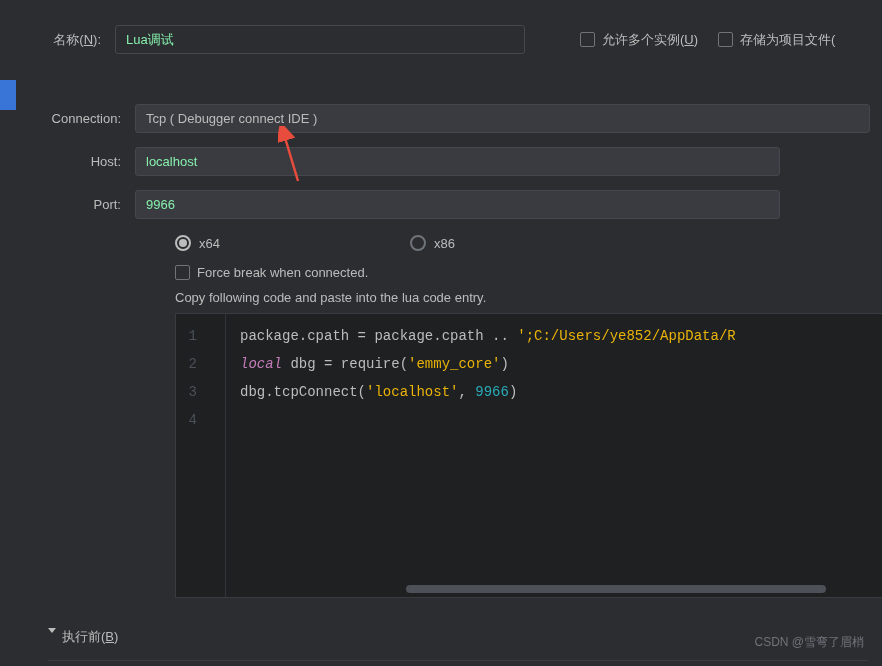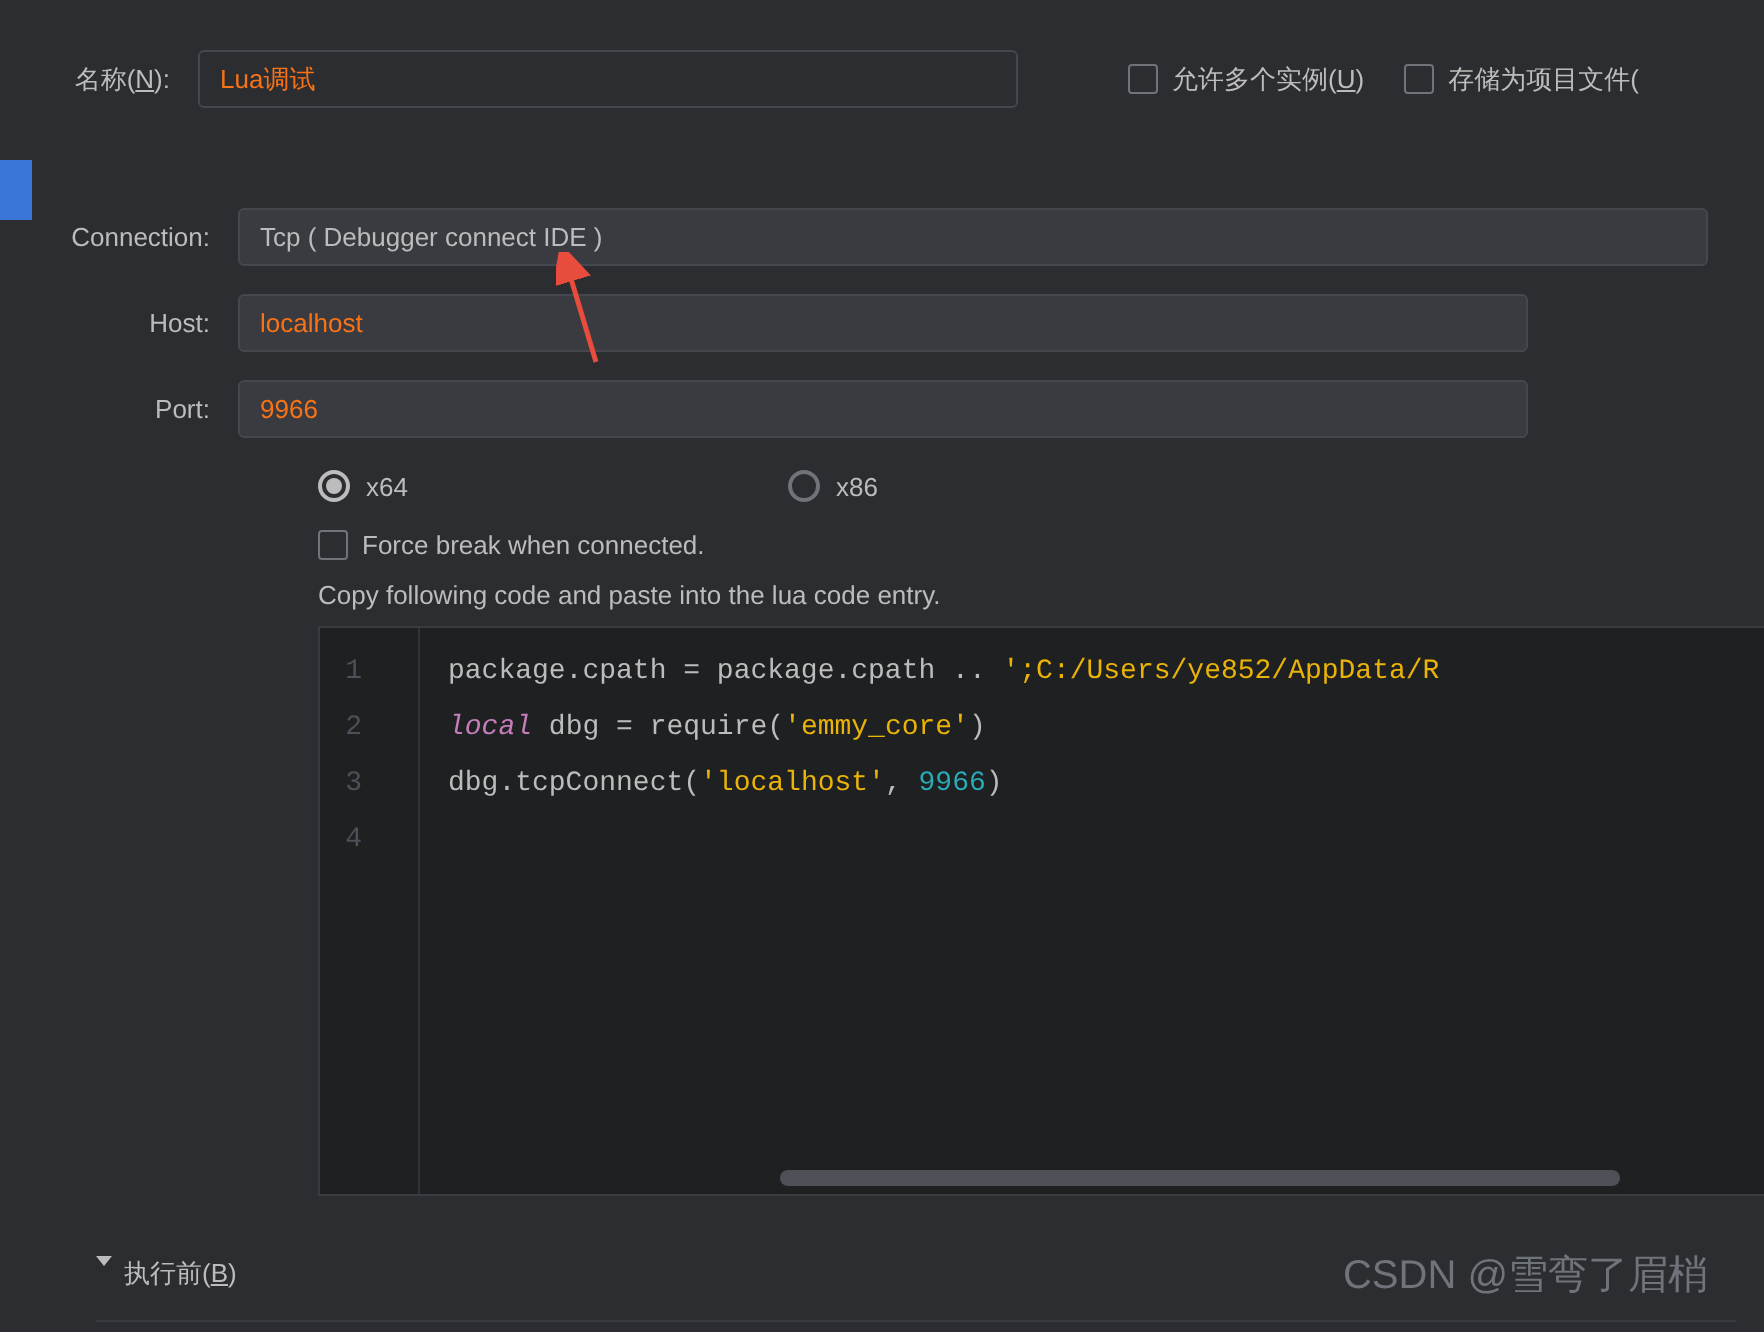--- a/index.html
+++ b/index.html
@@ -19,21 +19,21 @@
     }
     .sidebar-strip {
       position: absolute;
       left: 0;
       top: 80px;
       width: 16px;
       height: 30px;
       background: #3875d6;
     }
     .main-content {
-      padding: 25px 0 0 29px;
+      padding: 25px 0 0 45px;
     }
     .row {
       display: flex;
       align-items: center;
       margin-bottom: 14px;
     }
     .label-col {
       width: 90px;
       text-align: right;
       padding-right: 14px;
@@ -43,21 +43,21 @@
       display: flex;
       align-items: center;
       margin-bottom: 50px;
     }
     .header-row .label-col {
       width: 70px;
     }
     .text-input {
       background: #2b2d30;
       border: 1px solid #44474d;
-      color: #f97316;
+      color: #86efac;
       padding: 6px 10px;
       font-size: 13px;
       outline: none;
       border-radius: 3px;
     }
     .name-input {
       width: 410px;
     }
     .dropdown {
       background: #393b40;
@@ -199,24 +199,24 @@
     .chevron-down {
       display: inline-block;
       width: 0;
       height: 0;
       border-left: 4px solid transparent;
       border-right: 4px solid transparent;
       border-top: 5px solid #bcbcbc;
     }
     .watermark {
       position: absolute;
-      right: 28px;
+      right: 18px;
       bottom: 15px;
       color: #6f737a;
-      font-size: 20px;
+      font-size: 12px;
     }
     .separator {
       position: absolute;
       left: 48px;
       bottom: 5px;
       width: 820px;
       height: 1px;
       background: #393b40;
     }
     .underline {

